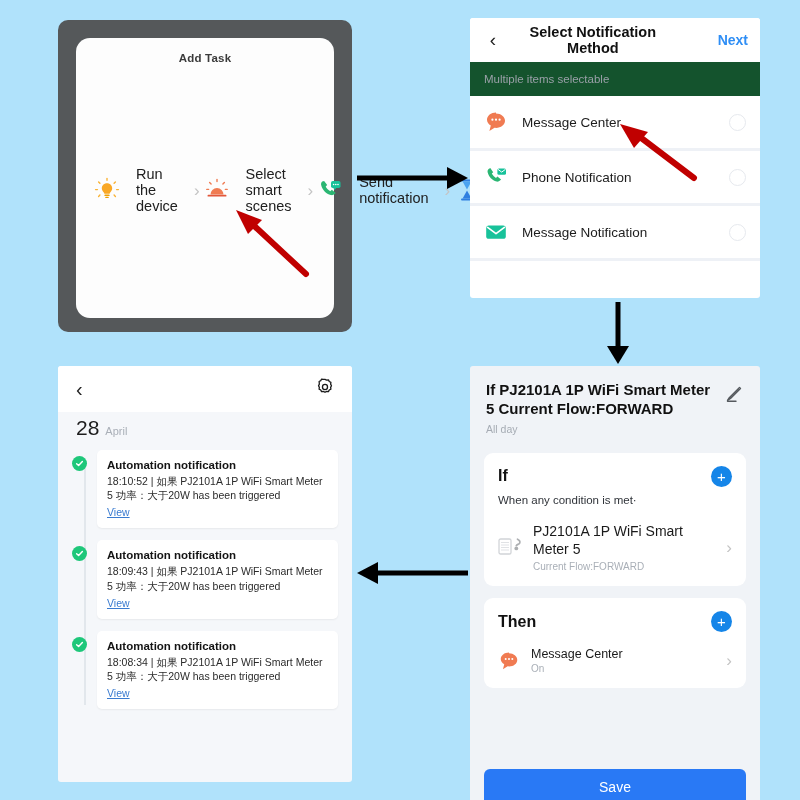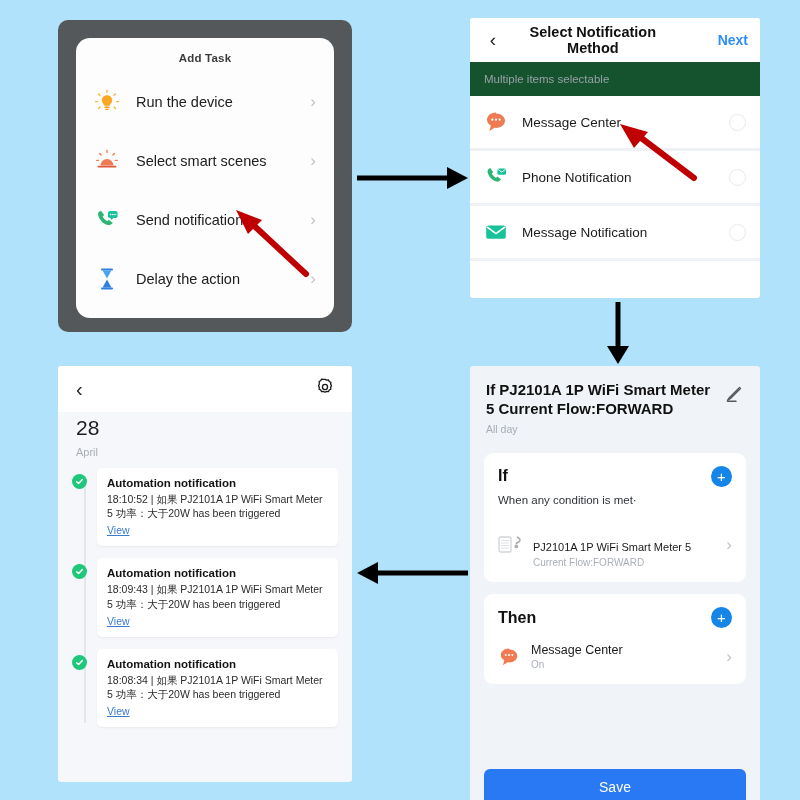--- a/index.html
+++ b/index.html
@@ -17,21 +17,21 @@
     background: #55585a; border-radius: 10px; padding: 18px 18px 14px 18px;
   }
   .p1-card {
     width: 100%; height: 100%; background: #fdfdfd; border-radius: 14px;
     padding: 14px 16px 10px 16px; display: flex; flex-direction: column;
   }
   .p1-title {
     text-align: center; font-size: 11.5px; color: #3b3b3b; font-weight: 600;
     letter-spacing: .2px; margin-bottom: 8px;
   }
-  .p1-list { flex: 1; display: flex; flex-direction: column; justify-content: space-around; }
+  .p1-list { flex: 1; display: flex; justify-content: space-around; }
   .p1-row { display: flex; align-items: center; gap: 16px; padding: 2px 2px; }
   .p1-ico { width: 26px; height: 26px; flex: none; position: relative; }
   .p1-label { flex: 1; font-size: 14.5px; color: #202020; }
   .chev { color: #c4c4c4; font-size: 17px; font-weight: 300; line-height: 1; }
 
   
   .panel { position: absolute; background: #ffffff; overflow: hidden; }
 
   
   .p2 { left: 470px; top: 18px; width: 290px; height: 280px; border-radius: 3px; }
@@ -53,21 +53,21 @@
     width: 17px; height: 17px; border-radius: 50%;
     border: 1.5px solid #e6e9ee; flex: none; background: #fff;
   }
 
   
   .p3 { left: 58px; top: 366px; width: 294px; height: 416px; border-radius: 3px; background:#f5f7fa; }
   .p3-bar { height: 46px; background: #fff; display: flex; align-items: center; justify-content: space-between; padding: 0 18px; }
   .p3-back { font-size: 20px; color: #222; font-weight: 300; }
   .p3-head { padding: 14px 18px 4px 18px; display: flex; align-items: center; justify-content: space-between; }
   .p3-h1 { font-size: 22px; font-weight: bold; color: #111; letter-spacing: .2px; }
-  .p3-date { padding: 4px 18px 6px 18px; display: flex; align-items: baseline; gap: 6px; flex-direction: column; }
+  .p3-date { padding: 4px 18px 6px 18px; display: flex; align-items: baseline; gap: 6px; }
   .p3-day { font-size: 21px; color: #1d1d1d; font-weight: 500; }
   .p3-mon { font-size: 11px; color: #a9afb7; }
   .p3-feed { position: relative; padding: 4px 14px 10px 14px; }
   .p3-line { position: absolute; left: 26px; top: 14px; bottom: 26px; width: 2px; background: #e2e7ec; }
   .p3-entry { position: relative; display: flex; gap: 10px; margin-bottom: 12px; }
   .dot {
     width: 15px; height: 15px; border-radius: 50%; background: #1ec77a; flex: none;
     margin-top: 6px; position: relative; z-index: 2;
     display: flex; align-items: center; justify-content: center;
   }
@@ -91,21 +91,21 @@
   .p4-ch { font-size: 16px; font-weight: bold; color: #111; }
   .plus {
     width: 21px; height: 21px; border-radius: 50%; background: #1585e8;
     display: flex; align-items: center; justify-content: center;
     color: #fff; font-size: 15px; line-height: 1; font-weight: 500;
   }
   .p4-cond { font-size: 11.5px; color: #30343a; margin-top: 7px; }
   .p4-dev { display: flex; align-items: center; gap: 9px; margin-top: 16px; }
   .p4-devico { width: 26px; height: 22px; flex: none; position: relative; opacity: .45; }
   .p4-devtxt { flex: 1; }
-  .p4-devname { font-size: 11px; color: #1a1a1a; line-height: 1.3; margin-top: 18px; }
+  .p4-devname { font-size: 14px; color: #1a1a1a; line-height: 1.3; }
   .p4-devsub { font-size: 10px; color: #a9afb7; margin-top: 3px; }
   .p4-then-item { display: flex; align-items: center; gap: 11px; margin-top: 15px; }
   .p4-mc-ico { width: 22px; height: 22px; flex: none; position: relative; }
   .p4-mc-name { font-size: 12.5px; color: #1a1a1a; }
   .p4-mc-sub { font-size: 10px; color: #a9afb7; margin-top: 2px; }
   .save-btn {
     position: absolute; left: 14px; right: 14px; bottom: 12px; height: 36px;
     background: #2979f5; border-radius: 6px; color: #fff; font-size: 14px;
     font-weight: normal; display: flex; align-items: center; justify-content: center;
     border: none; cursor: pointer;

